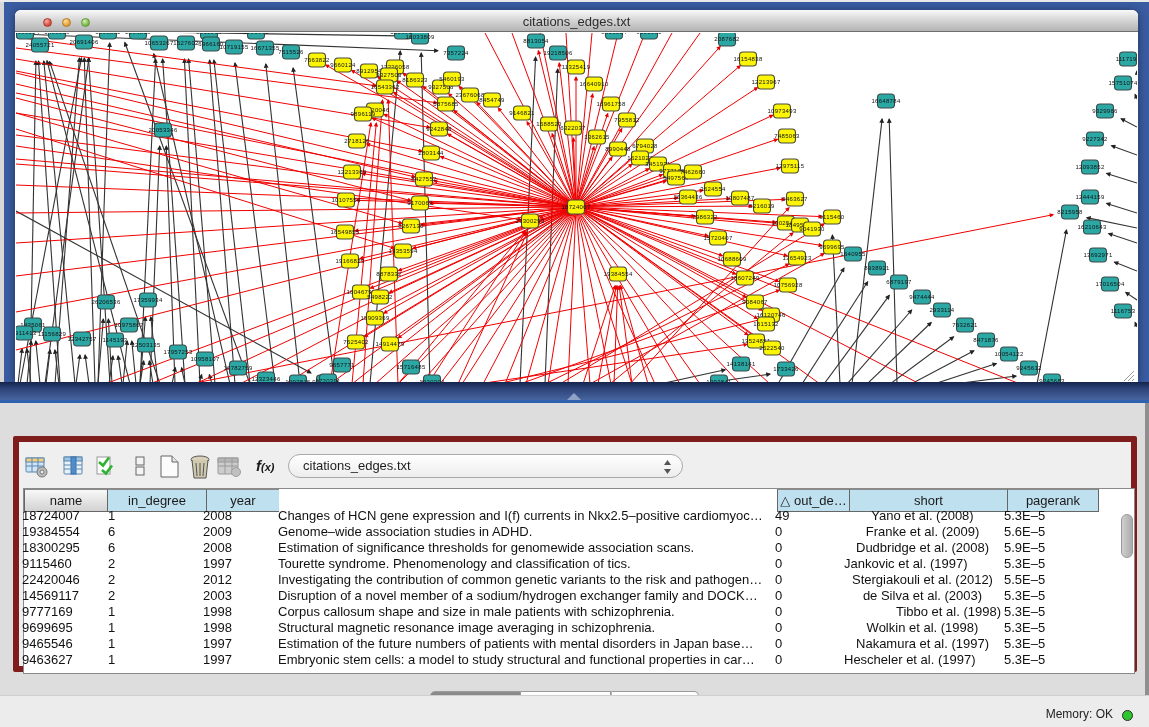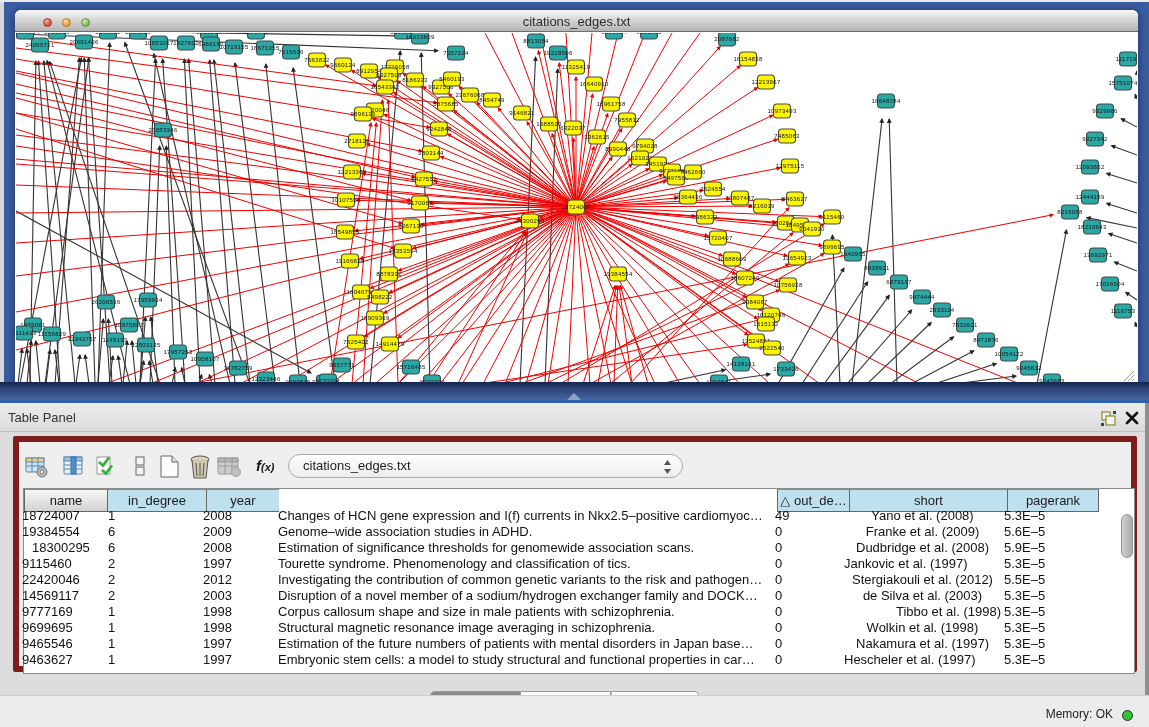--- a/index.html
+++ b/index.html
@@ -873,32 +873,20 @@
 </svg>
       </div>
  </div>
  <div id="botband"></div>
     <svg style="position:absolute;left:565px;top:392px" width="18" height="10">
       <path d="M9 1L16 8H2z" fill="#8fa3c8"></path>
     </svg>
 </div>
 <div id="bluebar"></div>
 <div id="panel">
- <div id="phead">
-      <span class="pt">Table Panel</span>
-  <svg style="position:absolute;right:32px;top:8px" width="16" height="15">
-    <rect x="1" y="1" width="8" height="8" fill="#eef4fb" stroke="#9d8c35" stroke-width="1.3"></rect>
-    <rect x="5" y="5" width="9" height="9" fill="#eef4fb" stroke="#9d8c35" stroke-width="1.3"></rect>
-    <rect x="12" y="0" width="3" height="3" fill="#26476e"></rect>
-        <rect x="0" y="12" width="3" height="3" fill="#26476e"></rect>
-  </svg>
-  <svg style="position:absolute;right:10px;top:8px" width="14" height="14">
-    <path d="M2 2L12 12M12 2L2 12" stroke="#111" stroke-width="2.6" stroke-linecap="round"></path>
-  </svg>
- </div>
  <div id="rstrip"></div>
  <div id="inner">
 
   <svg class="icon" style="left:6px" width="24" height="24">
         <rect x="1" y="3" width="18" height="14" rx="1" fill="#cfe4f4" stroke="#5b87b0"></rect>
         <rect x="1" y="3" width="18" height="4" fill="#f5cf7e" stroke="#5b87b0"></rect>
         <line x1="7" y1="3" x2="7" y2="17" stroke="#5b87b0"></line>
         <line x1="13" y1="3" x2="13" y2="17" stroke="#5b87b0"></line>
         <line x1="1" y1="11" x2="19" y2="11" stroke="#5b87b0"></line>
         <circle cx="17" cy="17" r="5" fill="#bbb" stroke="#777"></circle>
@@ -969,21 +957,21 @@
 <div class="trow" style="top:524px">
         <span style="left:22px">19384554</span>
         <span style="left:108px">6</span>
         <span style="left:203px">2009</span>
         <span style="left:278px;width:492px" class="ell">Genome–wide association studies in ADHD.</span>
         <span style="left:775px">0</span>
         <span style="left:844px;width:157px;text-align:center">Franke et al. (2009)</span>
         <span style="left:1004px">5.6E–5</span>
       </div>
 <div class="trow" style="top:540px">
-        <span style="left:32px">18300295</span>
+        <span style="left:22px">18300295</span>
         <span style="left:108px">6</span>
         <span style="left:203px">2008</span>
         <span style="left:278px;width:492px" class="ell">Estimation of significance thresholds for genomewide association scans.</span>
         <span style="left:775px">0</span>
         <span style="left:844px;width:157px;text-align:center">Dudbridge et al. (2008)</span>
         <span style="left:1004px">5.9E–5</span>
       </div>
 <div class="trow" style="top:556px">
         <span style="left:22px">9115460</span>
         <span style="left:108px">2</span>

